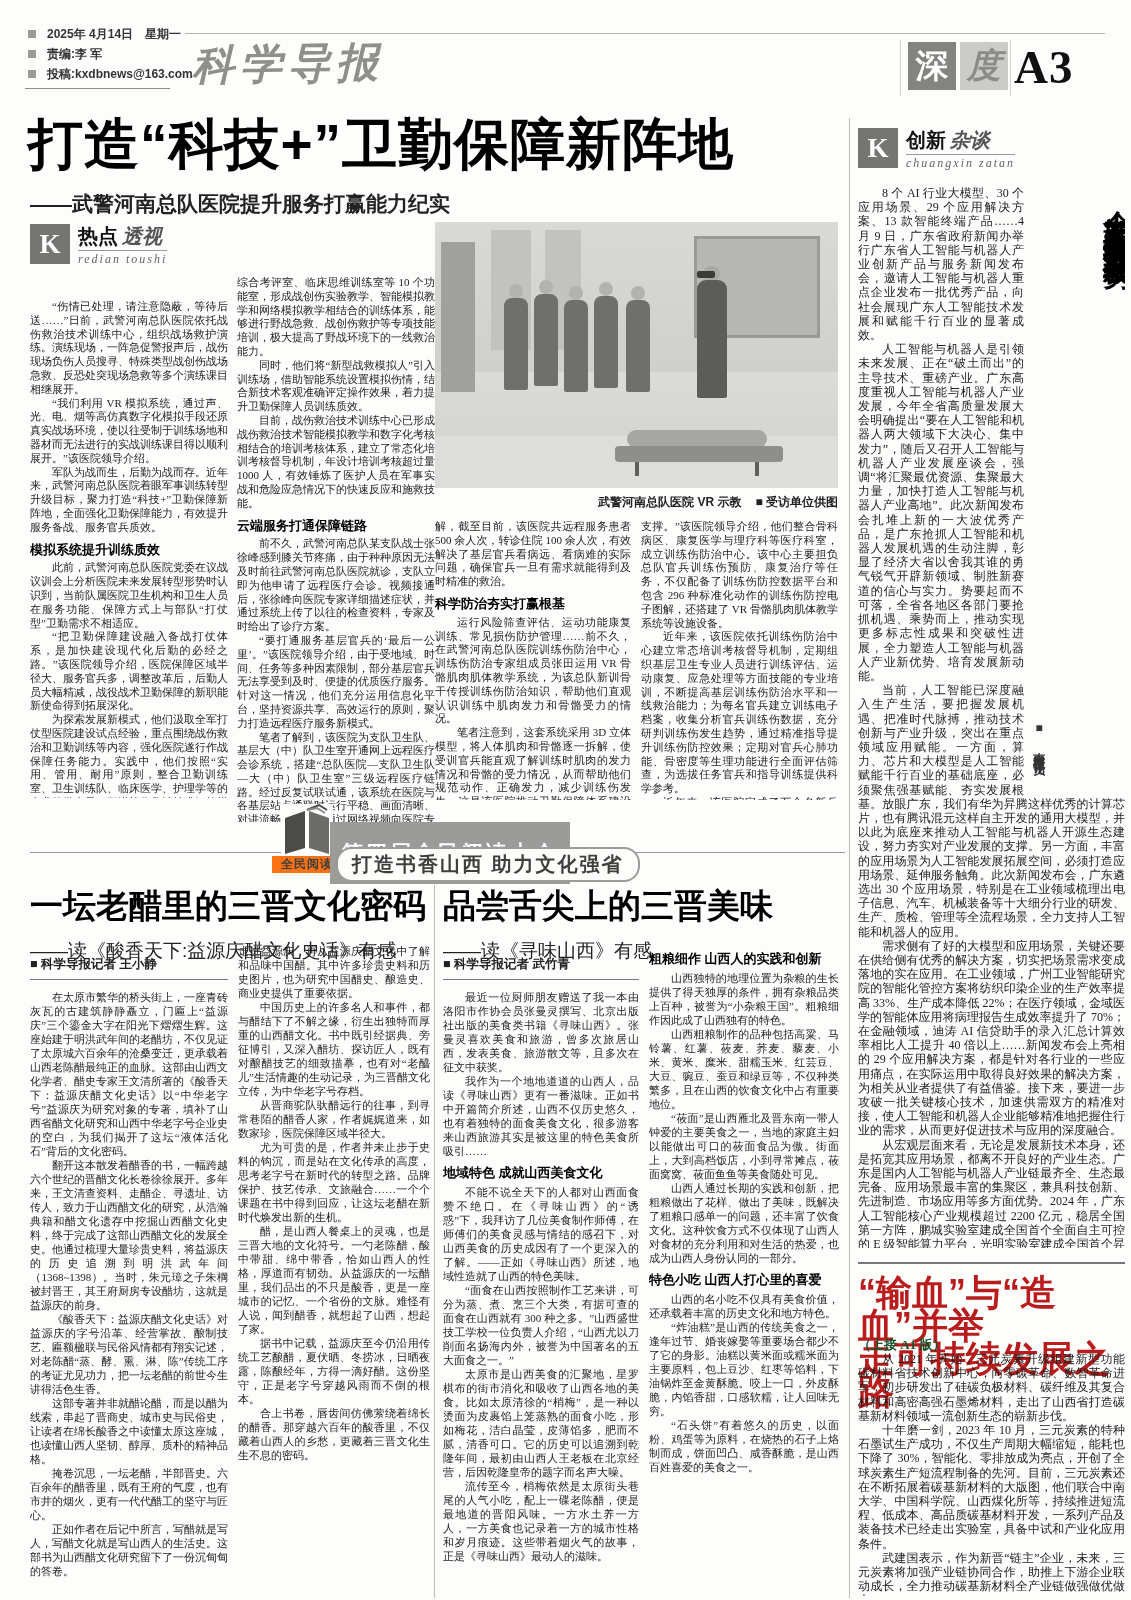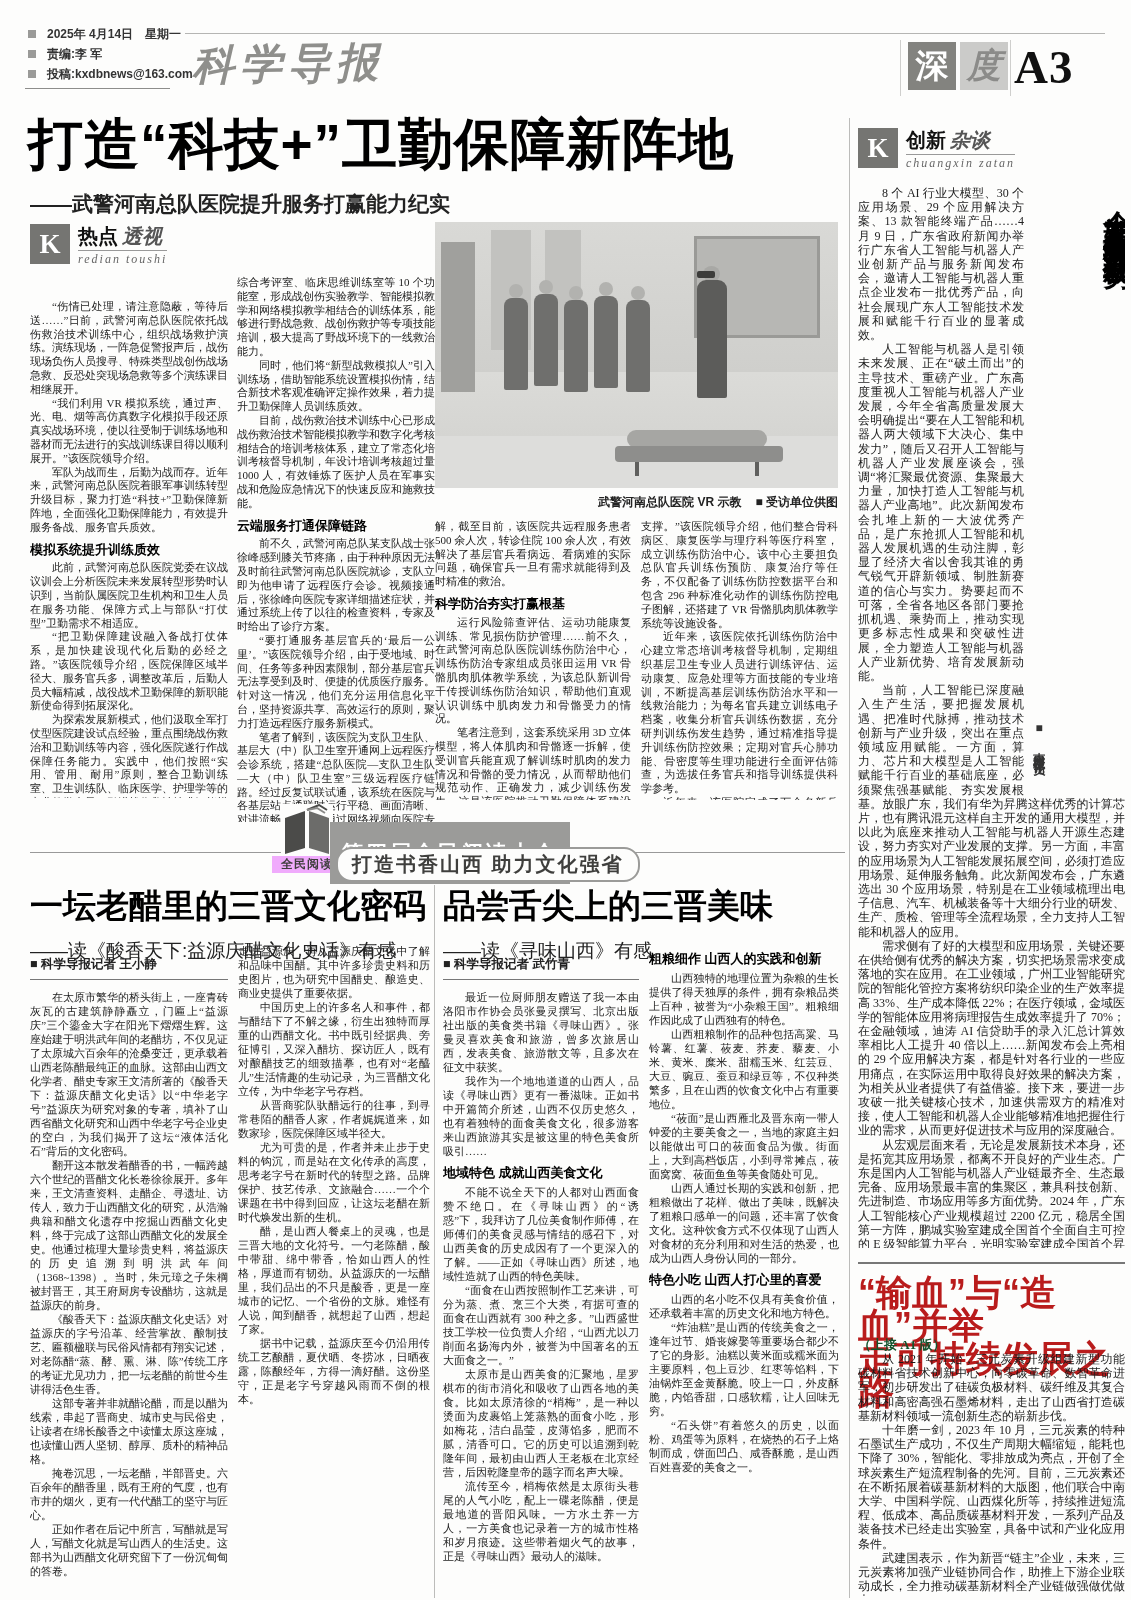--- a/index.html
+++ b/index.html
@@ -63,21 +63,21 @@
   .ph-stretcher{position:absolute;left:180px;bottom:26px;width:168px;height:16px;background:#8e8e8c;border-radius:4px;}
   .ph-body{position:absolute;left:192px;bottom:40px;width:140px;height:18px;background:#a6a6a3;border-radius:9px;}
   .ph-leg{position:absolute;width:4px;height:14px;background:#5f5f5d;bottom:12px;}
   .photo-caption{left:435px;top:494px;width:403px;display:flex;justify-content:flex-end;gap:14px;
                  font-size:12px;font-weight:bold;color:#222;font-family:"Liberation Sans",sans-serif;}
 
   
   .banner-line{left:30px;top:852px;width:815px;height:1px;background:#999;}
   .banner-logo{left:281px;top:804px;width:52px;height:52px;background:#fdfdfc;}
   .banner-logo-txt{left:272px;top:856px;width:70px;text-align:center;font-size:12px;font-weight:900;
-                   color:#3e3e3c;font-family:"Liberation Sans",sans-serif;background:#f0abfc;letter-spacing:1px;}
+                   color:#3e3e3c;font-family:"Liberation Sans",sans-serif;background:#f97316;letter-spacing:1px;}
   .banner-bar{left:330px;top:822px;background:#9b9b99;color:#fff;font-size:21px;font-weight:bold;
               padding:17px 12px;letter-spacing:3px;font-family:"Liberation Serif",serif;}
   .banner-slogan{left:336px;top:847px;background:#fdfdfc;border:2px solid #9b9b99;border-radius:16px;
                  padding:2px 14px;font-size:20px;font-weight:900;color:#3f3f3d;letter-spacing:2px;
                  font-family:"Liberation Sans",sans-serif;white-space:nowrap;}
 
   
   .rev-title{font-size:33px;font-weight:900;color:#000;font-family:"Liberation Sans",sans-serif;white-space:nowrap;}
   .rev-sub{font-size:19px;color:#222;font-family:"Liberation Sans",sans-serif;white-space:nowrap;}
   .byline{font-size:12.5px;font-weight:bold;color:#222;font-family:"Liberation Sans",sans-serif;
@@ -230,20 +230,21 @@
       <p class="para">掩卷沉思，一坛老醋，半部晋史。六百余年的醋香里，既有王府的气度，也有市井的烟火，更有一代代醋工的坚守与匠心。</p>
       <p class="para">正如作者在后记中所言，写醋就是写人，写醋文化就是写山西人的生活史。这部书为山西醋文化研究留下了一份沉甸甸的答卷。</p>
     </div>
   <div class="abs col rev-col" style="left:238px;top:944px;width:192px;height:652px;">
       <p class="para cont">走进益源庆，再从益源庆醋文化中了解和品味中国醋。其中许多珍贵史料和历史图片，也为研究中国醋史、酿造史、商业史提供了重要依据。</p>
       <p class="para">中国历史上的许多名人和事件，都与醋结下了不解之缘，衍生出独特而厚重的山西醋文化。书中既引经据典、旁征博引，又深入醋坊、探访匠人，既有对酿醋技艺的细致描摹，也有对“老醯儿”生活情趣的生动记录，为三晋醋文化立传，为中华老字号存档。</p>
       <p class="para">从晋商驼队驮醋远行的往事，到寻常巷陌的醋香人家，作者娓娓道来，如数家珍，医院保障区域半径大。</p>
       <p class="para">尤为可贵的是，作者并未止步于史料的钩沉，而是站在文化传承的高度，思考老字号在新时代的转型之路。品牌保护、技艺传承、文旅融合……一个个课题在书中得到回应，让这坛老醋在新时代焕发出新的生机。</p>
       <p class="para">醋，是山西人餐桌上的灵魂，也是三晋大地的文化符号。一勺老陈醋，酸中带甜、绵中带香，恰如山西人的性格，厚道而有韧劲。从益源庆的一坛醋里，我们品出的不只是酸香，更是一座城市的记忆、一个省份的文脉。难怪有人说，闻到醋香，就想起了山西，想起了家。</p>
       <p class="para">据书中记载，益源庆至今仍沿用传统工艺酿醋，夏伏晒、冬捞冰，日晒夜露，陈酿经年，方得一滴好醋。这份坚守，正是老字号穿越风雨而不倒的根本。</p>
+      <p class="para">合上书卷，唇齿间仿佛萦绕着绵长的醋香。那穿越六百年的酸香里，不仅藏着山西人的乡愁，更藏着三晋文化生生不息的密码。</p>
     </div>
 
   <div class="abs rev-title" style="left:443px;top:884px;">品尝舌尖上的三晋美味</div>
   <div class="abs rev-sub" style="left:443px;top:938px;">——读《寻味山西》有感</div>
   <div class="abs byline" style="left:443px;top:956px;width:196px;">■ 科学导报记者 武竹青</div>
   <div class="abs col rev-col" style="left:443px;top:990px;width:196px;height:606px;">
       <p class="para">最近一位厨师朋友赠送了我一本由洛阳市作协会员张曼灵撰写、北京出版社出版的美食类书籍《寻味山西》。张曼灵喜欢美食和旅游，曾多次旅居山西，发表美食、旅游散文等，且多次在征文中获奖。</p>
       <p class="para">我作为一个地地道道的山西人，品读《寻味山西》更有一番滋味。正如书中开篇简介所述，山西不仅历史悠久，也有着独特的面食美食文化，很多游客来山西旅游其实是被这里的特色美食所吸引……</p>
       <p class="para sub">地域特色  成就山西美食文化</p>
       <p class="para">不能不说全天下的人都对山西面食赞不绝口。在《寻味山西》的“诱惑”下，我拜访了几位美食制作师傅，在师傅们的美食灵感与情结的感召下，对山西美食的历史成因有了一个更深入的了解。——正如《寻味山西》所述，地域性造就了山西的特色美味。</p>

